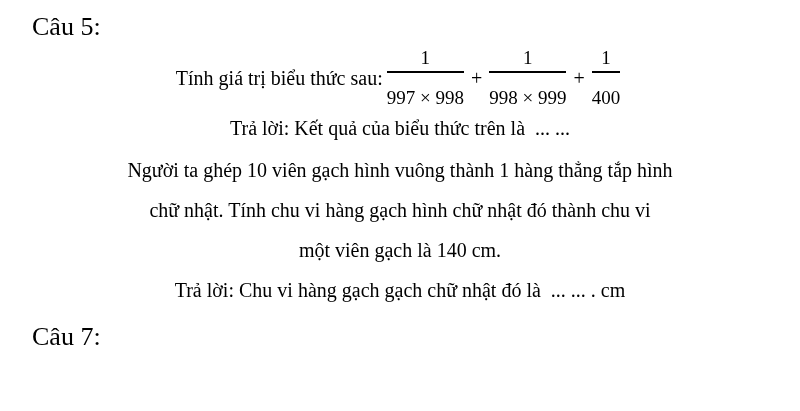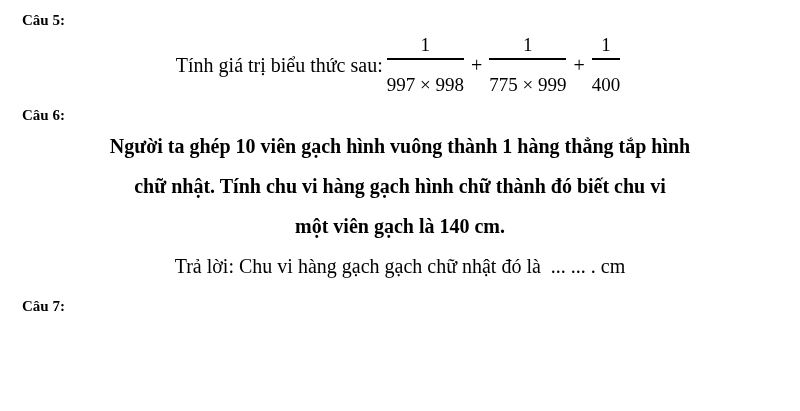--- a/index.html
+++ b/index.html
@@ -11,23 +11,23 @@
     position: relative;
     width: 800px;
     height: 411px;
     background: #ffffff;
     color: #000000;
     font-family: "Liberation Serif", "DejaVu Serif", serif;
     font-size: 20px;
     overflow: hidden;
   }
   .q-label {
-    font-weight: 700;
-    font-size: 15px;
-    margin-left: 22px;
+    font-weight: 400;
+    font-size: 26px;
+    margin-left: 32px;
     white-space: pre-wrap;
   }
   .q5-label { padding-top: 12px; }
   .q6-label { margin-top: 14px; }
   .q7-label { margin-top: 12px; }
 
   .formula-row {
     display: flex;
     justify-content: center;
     align-items: center;
@@ -58,21 +58,21 @@
   .op {
     margin: 0 3px;
     font-size: 20px;
   }
   .center-line {
     text-align: center;
     white-space: pre-wrap;
     line-height: 40px;
   }
   .q5-answer { margin-top: 2px; }
-  .q6-body { margin-top: 2px; font-weight: bold; }
+  .q6-body { margin-top: 2px; }
 </style>
 </head>
 <body>
 
 <div class="page">
 
   <div>
     <div class="q-label q5-label">Câu 5:</div>
 
     <div class="formula-row">
@@ -80,39 +80,39 @@
 
       <span class="frac">
         <span class="num">1</span>
         <span class="den">997 × 998</span>
       </span>
 
       <span class="op">+</span>
 
       <span class="frac">
         <span class="num">1</span>
-        <span class="den">775 × 999</span>
+        <span class="den">998 × 999</span>
       </span>
 
       <span class="op">+</span>
 
       <span class="frac">
         <span class="num">1</span>
         <span class="den">400</span>
       </span>
     </div>
 
+    <div class="center-line q5-answer">Trả lời: Kết quả của biểu thức trên là  ... ...</div>
   </div>
 
   <div>
-    <div class="q-label q6-label">Câu 6:</div>
 
     <div class="q6-body">
       <div class="center-line">Người ta ghép 10 viên gạch hình vuông thành 1 hàng thẳng tắp hình</div>
-      <div class="center-line">chữ nhật. Tính chu vi hàng gạch hình chữ thành đó biết chu vi</div>
+      <div class="center-line">chữ nhật. Tính chu vi hàng gạch hình chữ nhật đó thành chu vi</div>
       <div class="center-line">một viên gạch là 140 cm.</div>
     </div>
 
     <div class="center-line">Trả lời: Chu vi hàng gạch gạch chữ nhật đó là  ... ... . cm</div>
   </div>
 
   <div>
     <div class="q-label q7-label">Câu 7:</div>
   </div>
 

